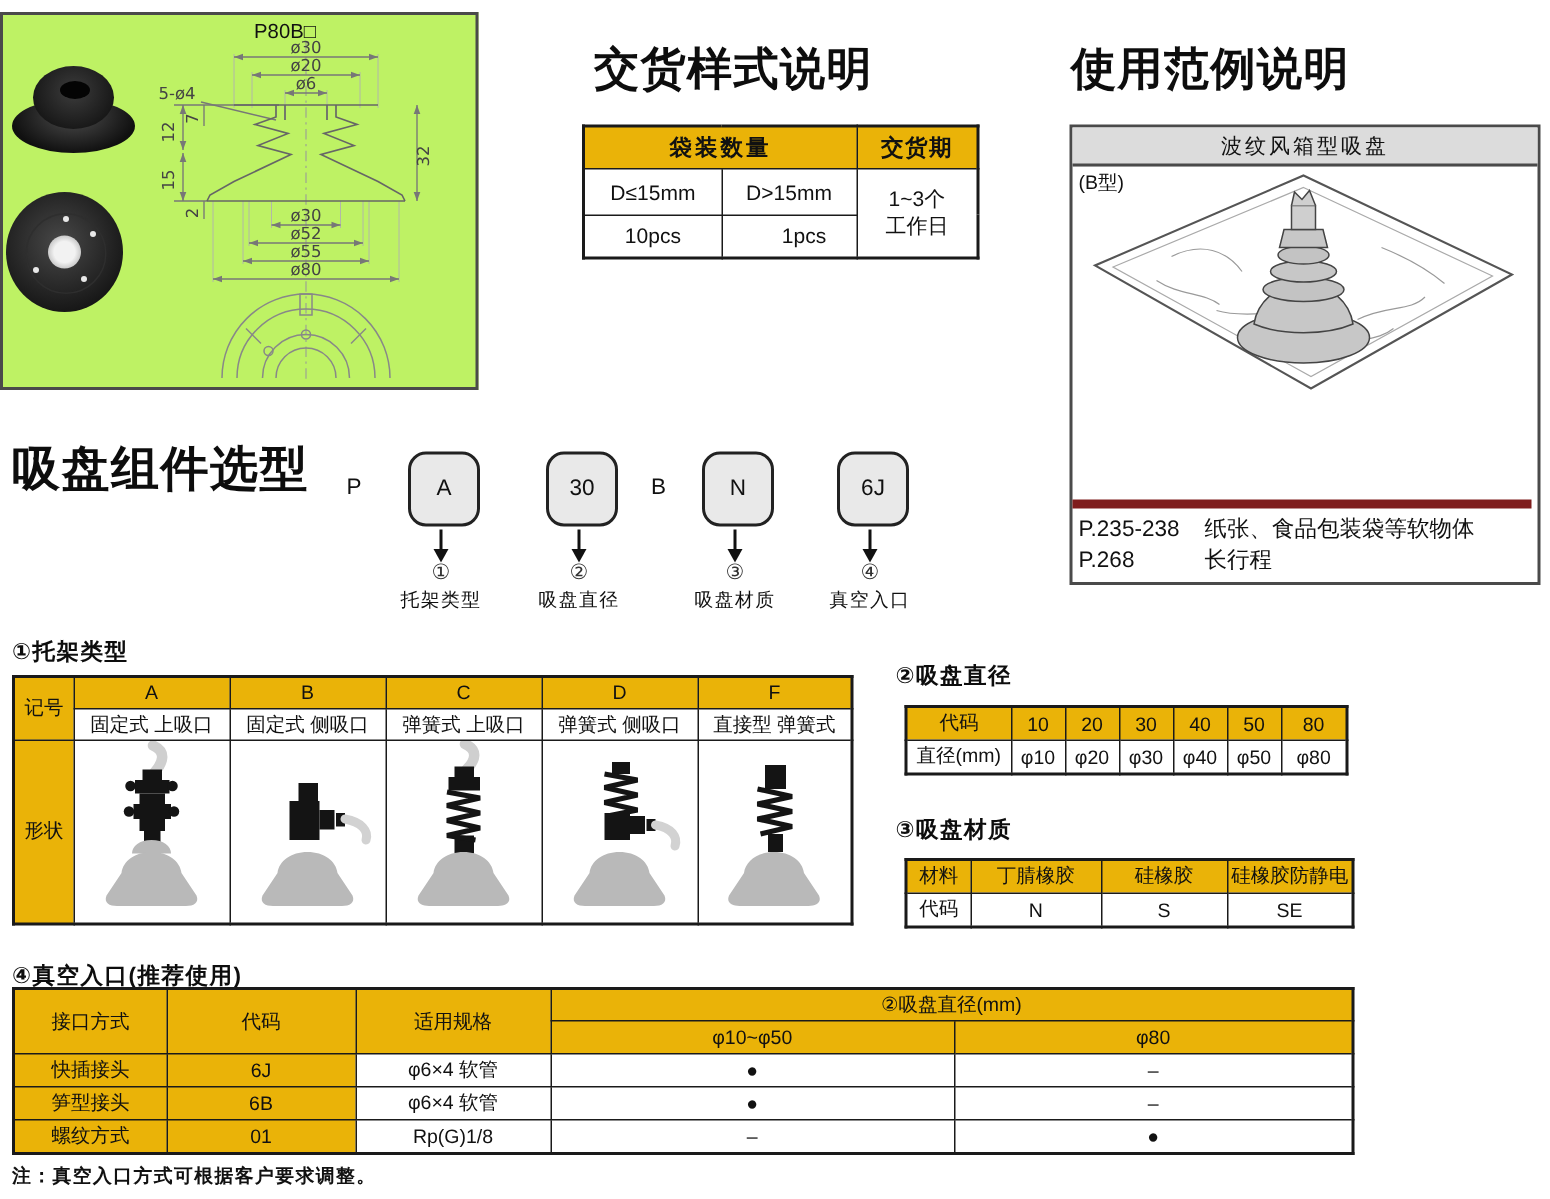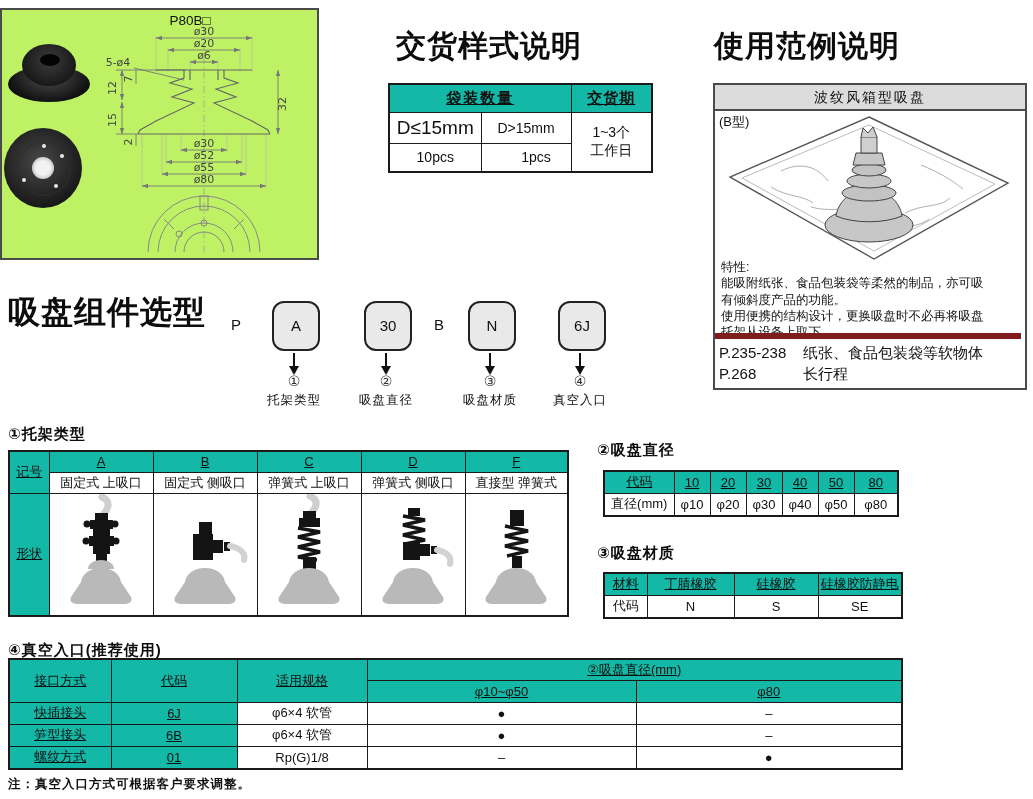--- a/index.html
+++ b/index.html
@@ -3,21 +3,21 @@
 <meta charset="utf-8">
 <style>
   html,body{margin:0;padding:0;}
   body{width:1033px;height:799px;position:relative;background:#ffffff;
        font-family:"Liberation Sans","DejaVu Sans",sans-serif;color:#111;overflow:hidden;}
   .abs{position:absolute;}
   .big-title{position:absolute;font-size:30px;font-weight:bold;letter-spacing:1px;color:#0d0d0d;}
   .sec-h{position:absolute;font-size:15px;font-weight:bold;color:#0d0d0d;letter-spacing:1px;}
   table{border-collapse:collapse;table-layout:fixed;border:2px solid #1a1a1a;}
   td{border:1px solid #1a1a1a;text-align:center;vertical-align:middle;padding:0;font-size:13px;color:#111;}
-  .gray{background:#14b8a6;text-decoration:underline;}
+  .gray{background:#eab308;}
   .preline{white-space:pre-line;}
   
   #drawing-box{left:0;top:8px;width:315px;height:248px;border:2px solid #4a4a4a;background:#bef264;}
   #part-label{position:absolute;left:128px;top:3px;width:120px;text-align:center;font-size:13.5px;color:#111;}
   .photo{position:absolute;}
   .pt-skirt{position:absolute;left:0;bottom:0;width:82px;height:36px;border-radius:50%;
             background:radial-gradient(ellipse at 50% 30%,#4d4d4d,#101010 72%);}
   .pt-body{position:absolute;left:14px;top:0;width:54px;height:42px;border-radius:50%;
            background:radial-gradient(ellipse at 50% 40%,#3c3c3c,#151515 78%);}
   .pt-hole{position:absolute;left:32px;top:10px;width:20px;height:12px;border-radius:50%;background:#040404;}
@@ -175,21 +175,21 @@
       <col style="width:92px">
       <col style="width:90px">
       <col style="width:81px">
     </colgroup>
   <tbody>
       <tr style="height:28px;">
     <td colspan="2" class="gray" style="font-size:15px;font-weight:bold;letter-spacing:2px;">袋装数量</td>
     <td class="gray" style="font-size:15px;font-weight:bold;letter-spacing:1px;">交货期</td>
   </tr>
   <tr style="height:31px;">
-    <td style="font-size:19px;">D≤15mm</td>
+    <td style="font-size:14px;">D≤15mm</td>
     <td style="font-size:14px;">D&gt;15mm</td>
     <td rowspan="2" class="preline" style="font-size:14px;">1~3个
 工作日</td>
   </tr>
   <tr style="height:29px;">
     <td style="font-size:14px;">10pcs</td>
     <td style="font-size:14px;padding-left:20px;">1pcs</td>
   </tr>
 </tbody>
   </table>
@@ -213,25 +213,20 @@
       <ellipse cx="146" cy="112" rx="44" ry="17" fill="#c7c7c7"></ellipse>
       <path d="M146,76 C164,76 177,89 179,103 A44,17 0 0 1 113,103 C115,89 128,76 146,76 Z" fill="#c7c7c7"></path>
       <ellipse cx="146" cy="80" rx="27" ry="8" fill="#c3c3c3"></ellipse>
       <ellipse cx="146" cy="68" rx="22" ry="7" fill="#c7c7c7"></ellipse>
       <ellipse cx="146" cy="57" rx="17" ry="6" fill="#c3c3c3"></ellipse>
       <path d="M133,40 L159,40 L162,52 L130,52 Z" fill="#c7c7c7"></path>
       <path d="M138,24 L154,24 L154,40 L138,40 Z" fill="#cfcfcf"></path>
       <path d="M138,24 L140,15 L145,20 L150,14 L154,24" fill="#cfcfcf"></path>
     </g>
   </svg>
-  <div id="usage-features" class="preline">特性:
-能吸附纸张、食品包装袋等柔然的制品，亦可吸
-有倾斜度产品的功能。
-使用便携的结构设计，更换吸盘时不必再将吸盘
-托架从设备上取下。</div>
   <div id="usage-refs">
     <div class="ref-row">
       <span class="ref-page">P.235-238</span>
       <span>纸张、食品包装袋等软物体</span>
     </div>
     <div class="ref-row">
       <span class="ref-page">P.268</span>
       <span>长行程</span>
     </div>
   </div>

